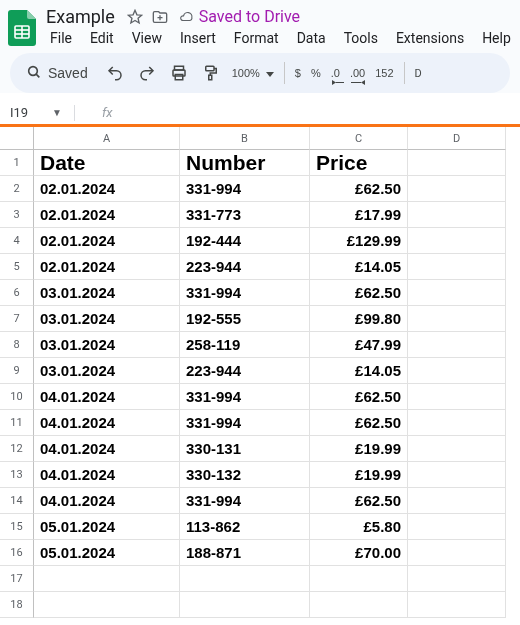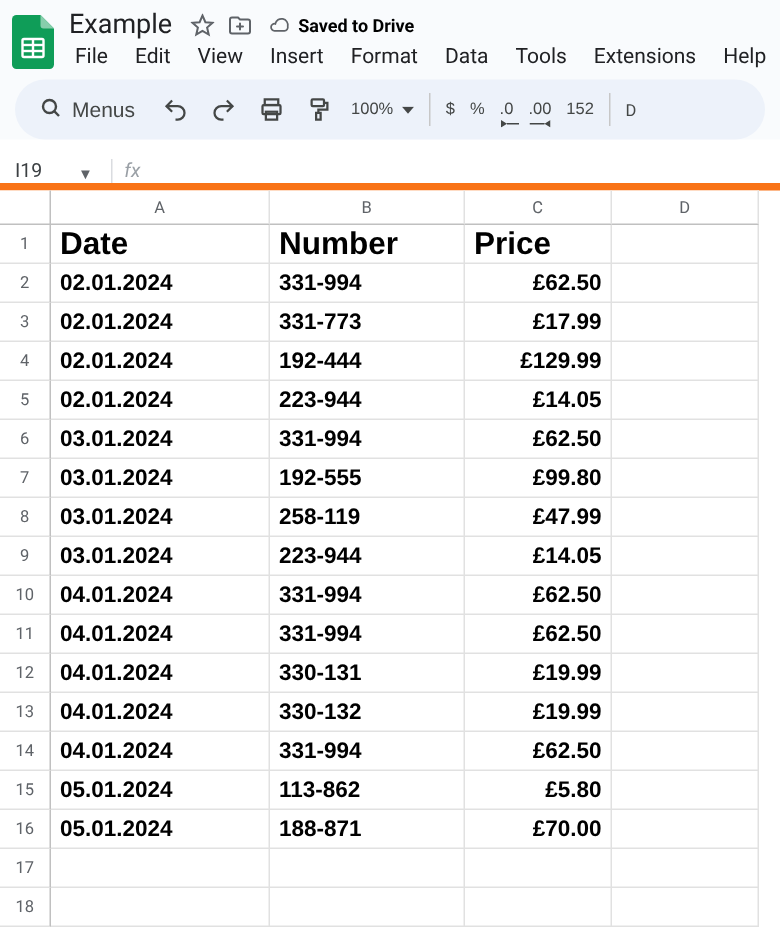--- a/index.html
+++ b/index.html
@@ -38,21 +38,21 @@
     align-items: center;
     gap: 8px;
   }
   .doc-title {
     font-size: 18px;
     color: #202124;
     padding: 0 4px;
   }
   .doc-icons { display:flex; gap:8px; align-items:center; color:#5f6368;}
   .doc-icons span { display:flex; align-items:center; }
-  .drive-status { font-size:12px; color:#000000; display:flex; align-items:center; gap:4px;font-weight:bold;}
+  .drive-status { font-size:16px; color:#a21caf; display:flex; align-items:center; gap:4px;}
   .menubar {
     display: flex;
     gap: 2px;
     padding: 0 0 4px 0;
   }
   .menubar button {
     background: none;
     border: none;
     font-size: 14px;
     padding: 3px 8px;
@@ -105,34 +105,34 @@
     justify-content: center;
     color: #444746;
     cursor: pointer;
     padding: 0 4px;
     font-size: 11px;
     flex-shrink: 0;
   }
   .sep { width:1px; height:22px; background:#c7c7c7; margin:0 4px; flex-shrink:0;}
   .namebox {
     display:flex;
-    align-items:flex-end;
+    align-items:center;
     height:26px;
-    border-bottom:5px solid #f97316;
+    border-bottom:3px solid #f97316;
     font-size:13px;
   }
   .name-cell {
     width:44px;
     padding-left:10px;
     color:#3c4043;
     font-size:13px;
   }
   .name-dd { color:#5f6368; padding:0 8px; font-size:10px; }
   .name-sep { width:1px; height:16px; background:#dadce0; margin:0 4px;}
-  .fx { font-style:italic; color:#9aa0a6; font-size:13px; padding:0 4px;}
+  .fx { font-style:italic; color:#9aa0a6; font-size:13px; padding:0 4px;margin-left:19px;}
   .grid {
     display: grid;
     grid-template-columns: 34px 146px 130px 98px 98px;
     font-size: 15px;
   }
   .colhdr, .rowhdr {
     background:#fff;
     border-right:1px solid #e1e1e1;
     border-bottom:1px solid #e1e1e1;
     color:#5f6368;
@@ -226,21 +226,21 @@
       </div>
     </div>
   </div>
 
   <div class="toolbar">
     <button class="pill">
       <span><svg width="16" height="16" viewBox="0 0 24 24" fill="none" stroke="#444746" stroke-width="2.4">
             <circle cx="10.5" cy="10.5" r="6.5"></circle>
             <line x1="20" y1="20" x2="15.2" y2="15.2"></line>
           </svg></span>
-      <span>Menus</span>
+      <span>Saved</span>
     </button>
     <button class="tool-btn">
         <svg width="18" height="18" viewBox="0 0 24 24" fill="none" stroke="#444746" stroke-width="2">
           <path d="M9 14L4 9l5-5"></path>
           <path d="M4 9h10a6 6 0 0 1 0 12h-2"></path>
         </svg>
       </button>
     <button class="tool-btn">
         <svg width="18" height="18" viewBox="0 0 24 24" fill="none" stroke="#444746" stroke-width="2">
           <path d="M15 14l5-5-5-5"></path>

